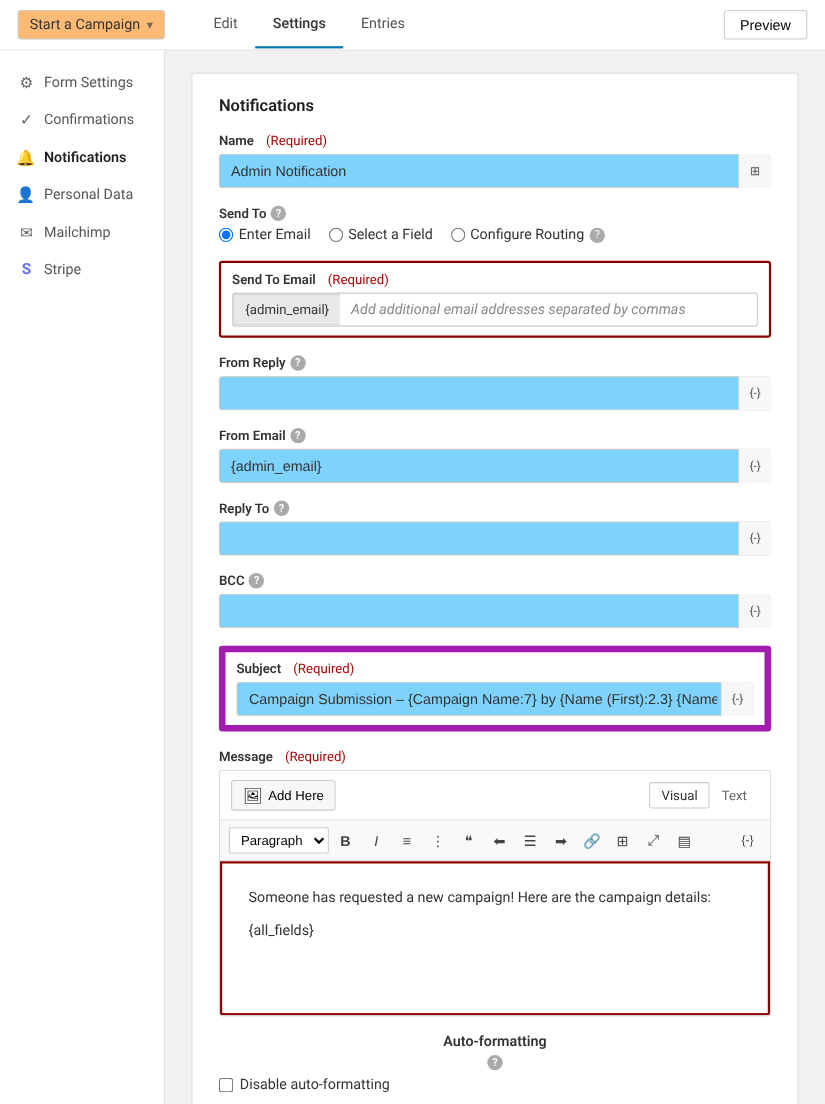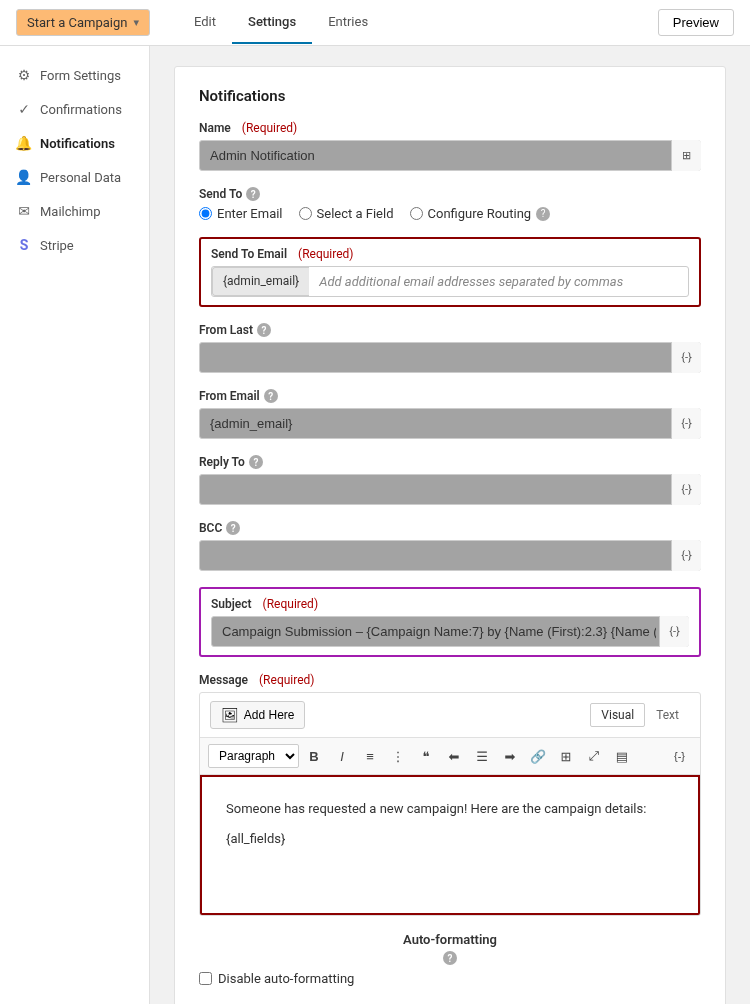--- a/index.html
+++ b/index.html
@@ -62,21 +62,21 @@
       font-size: 12px; font-weight: 600; color: #333; margin-bottom: 5px; display: flex; align-items: center; gap: 4px;
     }
     .required-text { color: #a00; font-weight: 400; }
     .help-icon {
       width: 14px; height: 14px; border-radius: 50%; background: #aaa; color: #fff;
       font-size: 10px; display: inline-flex; align-items: center; justify-content: center;
       cursor: pointer; flex-shrink: 0;
     }
     .field-input {
       width: 100%; border: 1px solid #ccc; border-radius: 3px; padding: 7px 10px;
-      font-size: 13px; color: #333; background: #a3a3a3;
+      font-size: 13px; color: #333; background: #7dd3fc;
     }
     .input-with-merge {
       position: relative; display: flex; align-items: center;
     }
     .input-with-merge .field-input { padding-right: 32px; }
     .merge-btn {
       position: absolute; right: 0; top: 0; bottom: 0; width: 30px;
       border-left: 1px solid #ccc; background: #f7f7f7; cursor: pointer;
       display: flex; align-items: center; justify-content: center; font-size: 12px; color: #555;
       border-radius: 0 3px 3px 0; flex-shrink: 0;
@@ -100,21 +100,21 @@
     .send-to-email-outer {
       border: 1px solid #ccc; border-radius: 3px; background: #fff; overflow: hidden;
       display: flex; width: 100%;
     }
     .placeholder-text {
       flex: 1; padding: 7px 10px; color: #888; font-size: 13px; font-style: italic;
     }
 
     
     .subject-highlight {
-      border: 2px solid #a21caf; border-radius: 3px; padding: 8px 10px; margin-bottom: 16px;
+      border: 6px solid #a21caf; border-radius: 3px; padding: 8px 10px; margin-bottom: 16px;
     }
     .add-media-bar {
       padding: 8px 10px; border-bottom: 1px solid #e0e0e0; display: flex; align-items: center;
       justify-content: space-between;
     }
     .add-media-btn {
       display: flex; align-items: center; gap: 5px; border: 1px solid #ccc;
       border-radius: 3px; padding: 5px 10px; background: #f7f7f7; cursor: pointer; font-size: 12px;
     }
     .visual-text-tabs { display: flex; gap: 0; }
@@ -240,21 +240,21 @@
           <span>Send To Email</span>&nbsp;<span class="required-text">(Required)</span>
         </div>
         <div class="send-to-email-outer">
           <div class="send-to-email-tag">{admin_email}</div>
           <div class="placeholder-text">Add additional email addresses separated by commas</div>
         </div>
       </div>
 
       <div class="field-group">
         <div class="field-label">
-          <span>From Last</span>
+          <span>From Reply</span>
           <span class="help-icon">?</span>
         </div>
         <div class="input-with-merge">
           <input type="text" class="field-input" value="" style="">
           <div class="merge-btn">
             <span style="font-size:11px;">{-}</span>
           </div>
         </div>
       </div>
 

